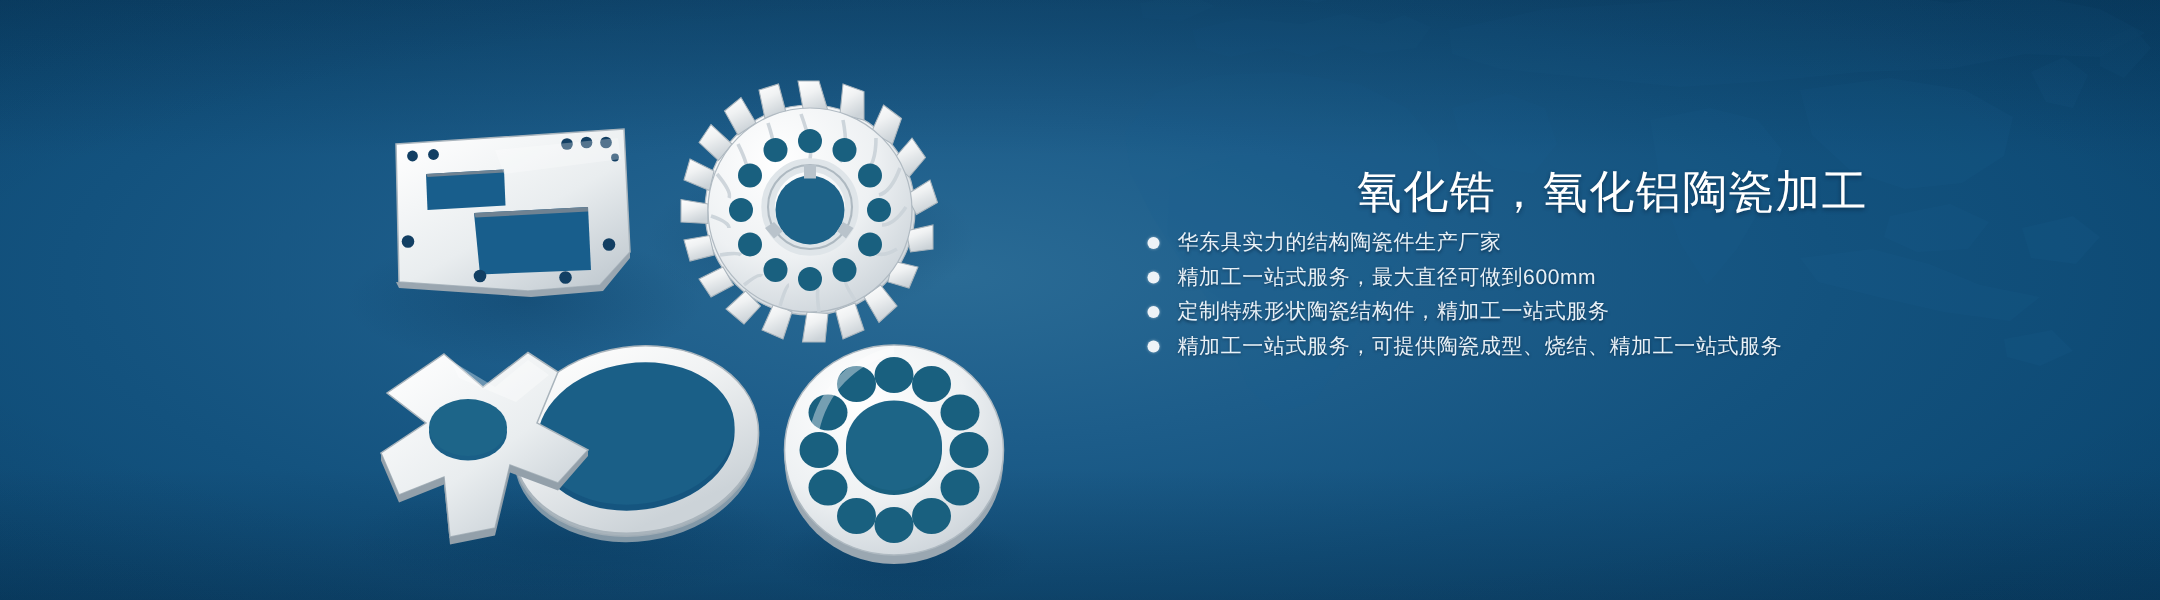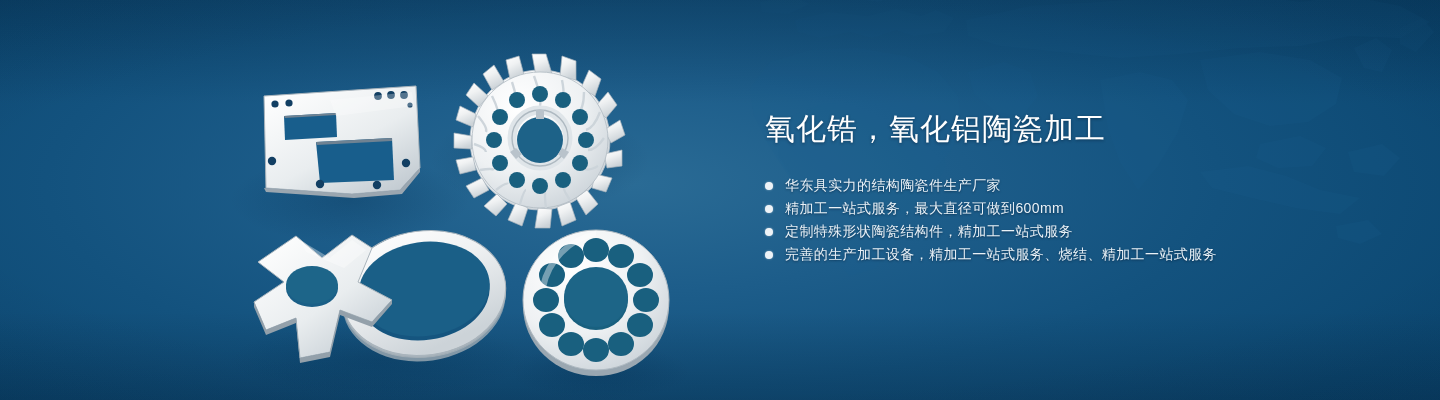--- a/index.html
+++ b/index.html
@@ -67,33 +67,33 @@
     left:0; top:0;
     width:720px; height:400px;
   }
   .products svg{ display:block; width:100%; height:100%; }
 
   
   .textblock{
     position:absolute;
     left:765px; top:108px;
     width:620px;
+    text-align:center;
   }
   .headline{
     color:#ffffff;
     font-size:30px;
     line-height:42px;
     letter-spacing:1px;
     font-weight:400;
     white-space:nowrap;
     text-shadow:0 1px 3px rgba(0,18,38,.45);
   }
   .bullets{
     list-style:none;
-    margin-top:24px;
   }
   .bullets li{
     display:flex;
     align-items:center;
     height:23px;
     margin-bottom:0px;
   }
   .dot{
     width:8px; height:8px;
     border-radius:50%;
@@ -347,18 +347,18 @@
       <li>
         <span class="dot"></span>
         <span class="btext">精加工一站式服务，最大直径可做到600mm</span>
       </li>
       <li>
         <span class="dot"></span>
         <span class="btext">定制特殊形状陶瓷结构件，精加工一站式服务</span>
       </li>
       <li>
         <span class="dot"></span>
-        <span class="btext">完善的生产加工设备，精加工一站式服务、烧结、精加工一站式服务</span>
+        <span class="btext">精加工一站式服务，可提供陶瓷成型、烧结、精加工一站式服务</span>
       </li>
     </ul>
   </div>
 
 </div>
 
 </body></html>

